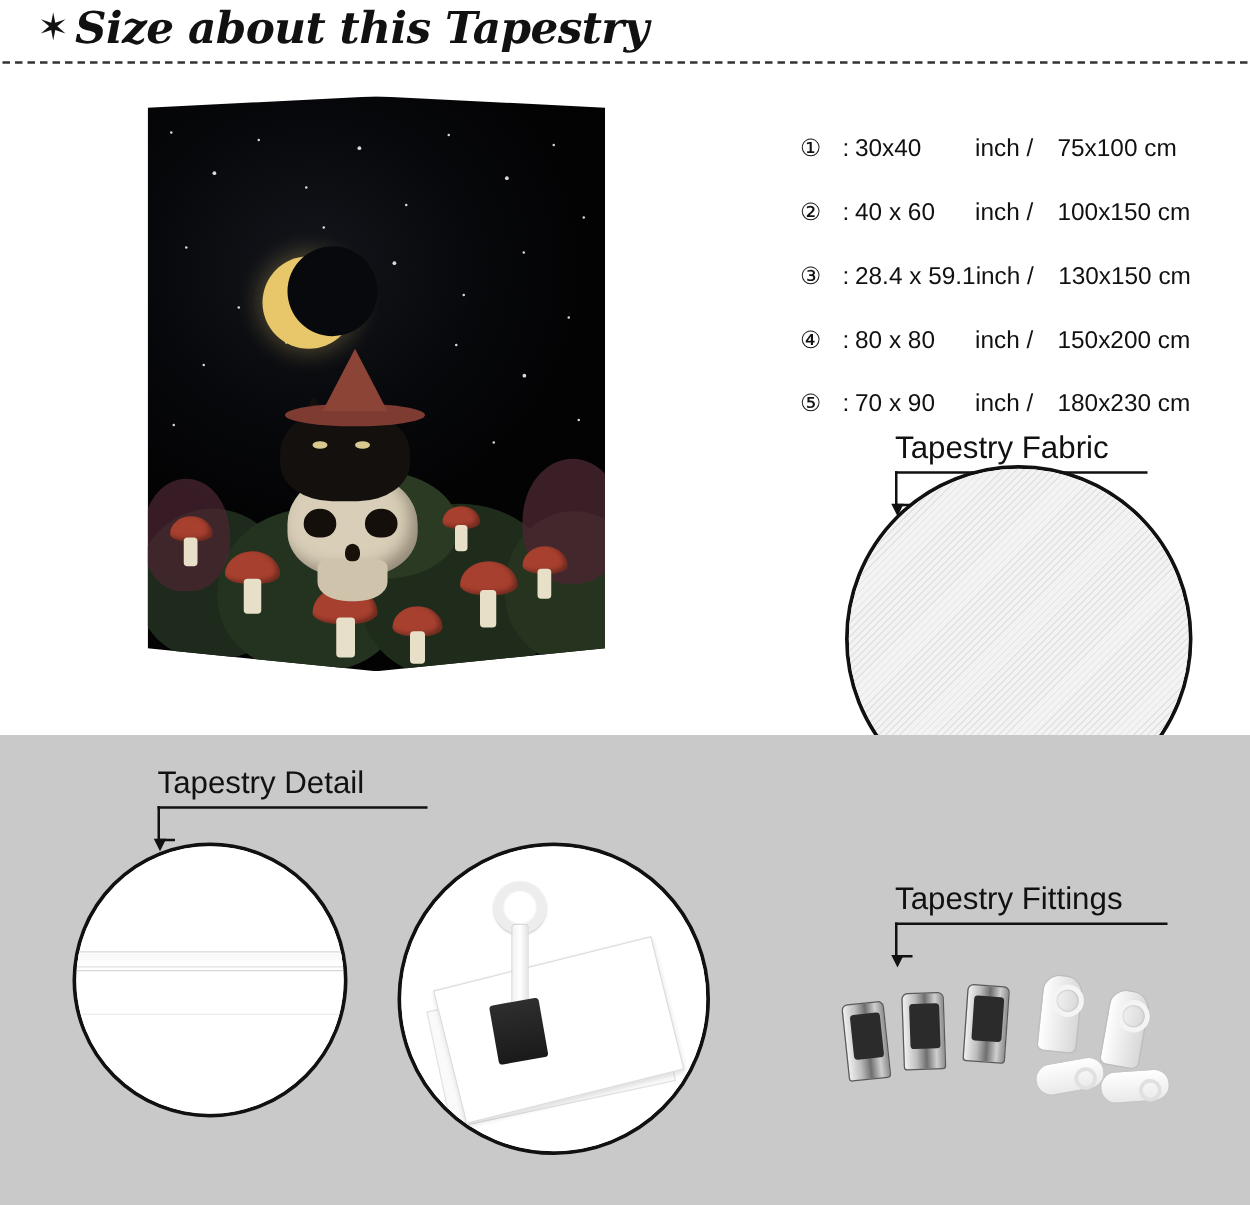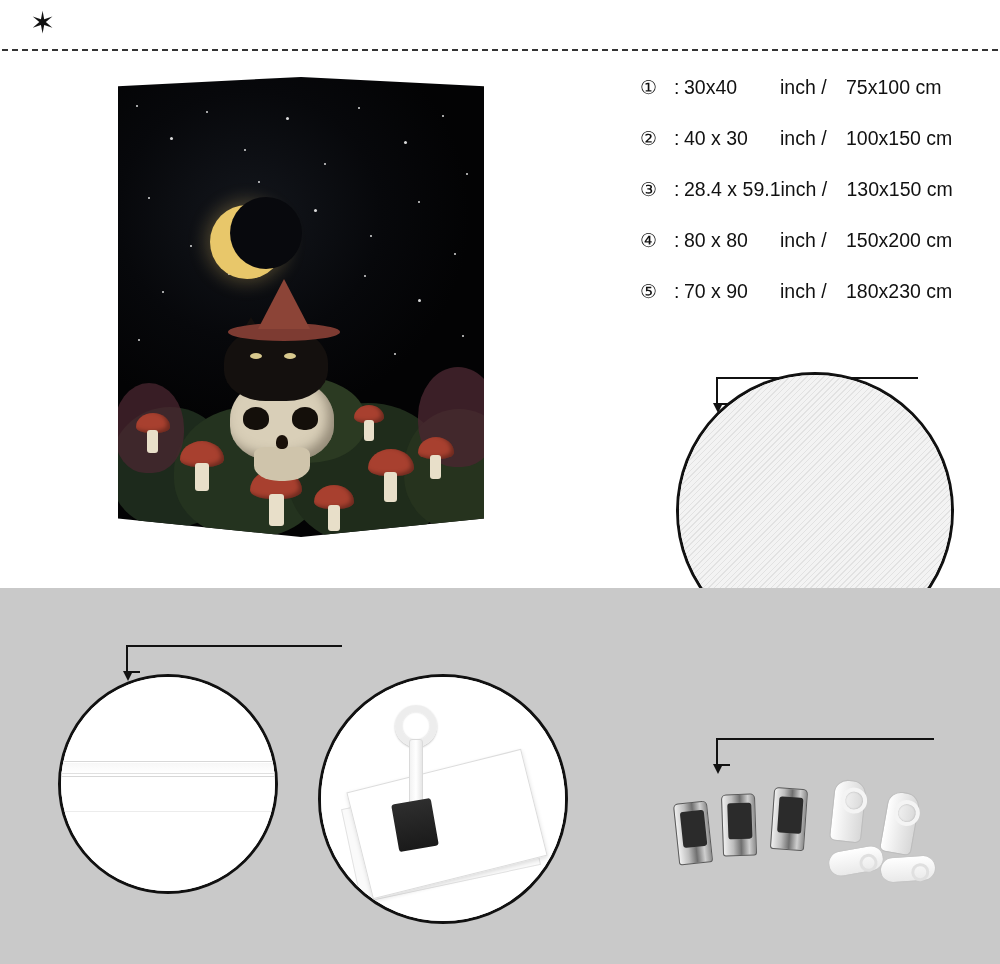--- a/index.html
+++ b/index.html
@@ -218,21 +218,21 @@
     display: flex;
     align-items: baseline;
     height: 51px;
     font-size: 19.5px;
     color: #111;
     white-space: nowrap;
   }
   .size-row .num { width: 34px; font-size: 19px; }
   .size-row .colon { width: 10px; }
   .size-row .inch-val { display: inline-block; min-width: 96px; }
-  .size-row .unit1 { display: inline-block; min-width: 66px; }
+  .size-row .unit1 { display: inline-block; min-width: 66px; margin-top: 32px; }
   .size-row .sep { padding-right: 6px; }
 
   
   .head-label {
     position: absolute;
     font-size: 25px;
     color: #111;
     white-space: nowrap;
     font-family: "Liberation Sans", sans-serif;
   }
@@ -392,20 +392,21 @@
     border-radius: 50%;
   }
 </style>
 </head>
 <body>
 
 <div id="page">
 
   <div class="header">
     <span class="header-star">✶</span>
+    <div class="header-title">Size about this Tapestry</div>
     <div class="header-underline"></div>
   </div>
 
   <div class="section-top">
 
     <div class="tapestry-wrap">
       <div class="tapestry-img">
         <div class="stars">
           <span class="star" style="left:18px;top:28px;width:2px;height:2px;"></span>
           <span class="star" style="left:52px;top:60px;width:3px;height:3px;"></span>
@@ -500,21 +501,21 @@
       <div class="size-row">
         <span class="num">①</span>
         <span class="colon">:</span>
         <span class="inch-val">30x40</span>
         <span class="unit1 sep">inch /</span>
         <span>75x100 cm</span>
       </div>
       <div class="size-row">
         <span class="num">②</span>
         <span class="colon">:</span>
-        <span class="inch-val">40 x 30</span>
+        <span class="inch-val">40 x 60</span>
         <span class="unit1 sep">inch /</span>
         <span>100x150 cm</span>
       </div>
       <div class="size-row">
         <span class="num">③</span>
         <span class="colon">:</span>
         <span class="inch-val">28.4 x 59.1</span>
         <span class="unit1 sep">inch /</span>
         <span>130x150 cm</span>
       </div>
@@ -527,30 +528,32 @@
       </div>
       <div class="size-row">
         <span class="num">⑤</span>
         <span class="colon">:</span>
         <span class="inch-val">70 x 90</span>
         <span class="unit1 sep">inch /</span>
         <span>180x230 cm</span>
       </div>
     </div>
 
+    <div class="head-label" style="left:716px; top:292px;">Tapestry Fabric</div>
     <div class="head-underline" style="left:716px; top:325px; width:202px;"></div>
     <div class="head-bracket" style="left:716px; top:325px; width:14px; height:28px;"></div>
 
     <div class="circle" style="left:676px; top:320px; width:278px; height:278px;">
       <div class="fabric-weave"></div>
     </div>
   </div>
 
   <div class="section-grey">
 
+    <div class="head-label" style="left:126px; top:24px;">Tapestry Detail</div>
     <div class="head-underline" style="left:126px; top:57px; width:216px;"></div>
     <div class="head-bracket" style="left:126px; top:57px; width:14px; height:28px;"></div>
 
     <div class="circle" style="left:58px; top:86px; width:220px; height:220px;">
       <div class="hem">
         <span class="fold" style="top:86px;"></span>
         <span class="stitch" style="top:84px;"></span>
         <span class="stitch" style="top:99px;"></span>
         <span class="stitch" style="top:134px; background:#ececec;"></span>
       </div>
@@ -559,20 +562,21 @@
     <div class="circle" style="left:318px; top:86px; width:250px; height:250px;">
       <div class="clipimg">
         <span class="sheet2"></span>
         <span class="sheet"></span>
         <span class="hookring"></span>
         <span class="stick"></span>
         <span class="clipbody"></span>
       </div>
     </div>
 
+    <div class="head-label" style="left:716px; top:117px;">Tapestry Fittings</div>
     <div class="head-underline" style="left:716px; top:150px; width:218px;"></div>
     <div class="head-bracket" style="left:716px; top:150px; width:14px; height:28px;"></div>
 
     <div class="fittings" style="left:668px; top:190px; width:312px; height:130px;">
       <span class="metal-clip" style="left:8px; top:24px; transform:rotate(-6deg);"></span>
       <span class="metal-clip" style="left:54px; top:16px; transform:rotate(-2deg);"></span>
       <span class="metal-clip" style="left:104px; top:10px; transform:rotate(4deg);"></span>
       <span class="white-hook" style="left:164px; top:2px; transform:rotate(6deg);"></span>
       <span class="white-hook" style="left:216px; top:14px; transform:rotate(10deg);"></span>
       <span class="white-pin" style="left:160px; top:70px; transform:rotate(-10deg);"></span>

